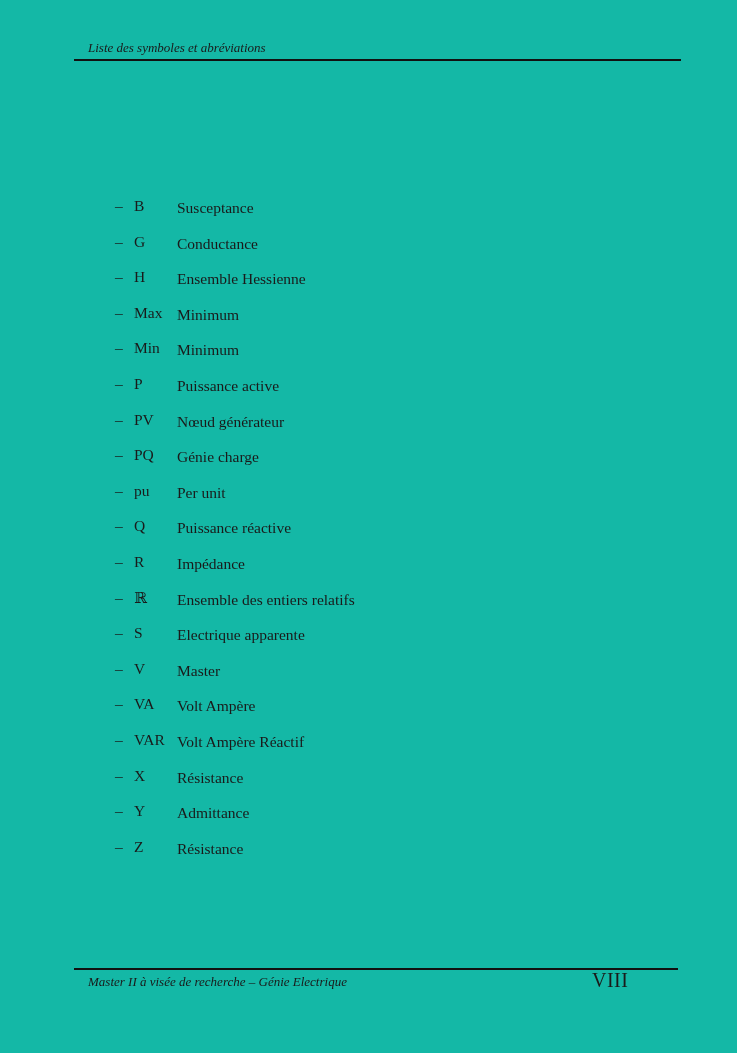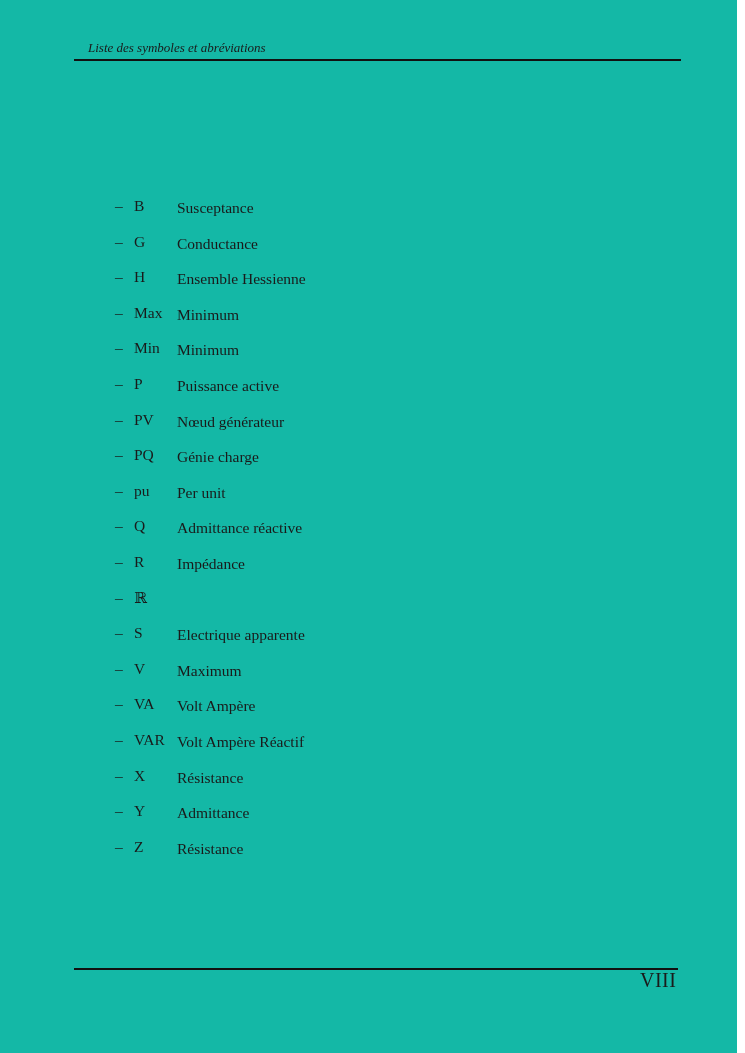--- a/index.html
+++ b/index.html
@@ -96,21 +96,20 @@
     line-height: 15px;
     white-space: nowrap;
   }
   .page-number {
     position: absolute;
     left: 592px;
     top: 969px;
     font-size: 20px;
     line-height: 22px;
     letter-spacing: 0.5px;
-    margin-left: 48px;
   }
 </style>
 </head>
 <body>
 
 <div class="page">
 
   <div class="page-header">
     <span class="header-text">Liste des symboles et abréviations</span>
   </div>
@@ -167,44 +166,45 @@
 
     <div class="abbr-row">
       <span class="dash">–</span>
       <span class="abbr">pu</span>
       <span class="def">Per unit</span>
     </div>
 
     <div class="abbr-row">
       <span class="dash">–</span>
       <span class="abbr">Q</span>
-      <span class="def">Admittance réactive</span>
+      <span class="def">Puissance réactive</span>
     </div>
 
     <div class="abbr-row">
       <span class="dash">–</span>
       <span class="abbr">R</span>
       <span class="def">Impédance</span>
     </div>
 
     <div class="abbr-row">
       <span class="dash">–</span>
       <span class="abbr">ℝ</span>
+      <span class="def">Ensemble des entiers relatifs</span>
     </div>
 
     <div class="abbr-row">
       <span class="dash">–</span>
       <span class="abbr">S</span>
       <span class="def">Electrique apparente</span>
     </div>
 
     <div class="abbr-row">
       <span class="dash">–</span>
       <span class="abbr">V</span>
-      <span class="def">Maximum</span>
+      <span class="def">Master</span>
     </div>
 
     <div class="abbr-row">
       <span class="dash">–</span>
       <span class="abbr">VA</span>
       <span class="def">Volt Ampère</span>
     </div>
 
     <div class="abbr-row">
       <span class="dash">–</span>
@@ -225,15 +225,16 @@
     </div>
 
     <div class="abbr-row">
       <span class="dash">–</span>
       <span class="abbr">Z</span>
       <span class="def">Résistance</span>
     </div>
   </div>
 
   <div class="footer-rule"></div>
+  <span class="footer-text">Master II à visée de recherche – Génie Electrique</span>
   <span class="page-number">VIII</span>
 
 </div>
 
 </body></html>

